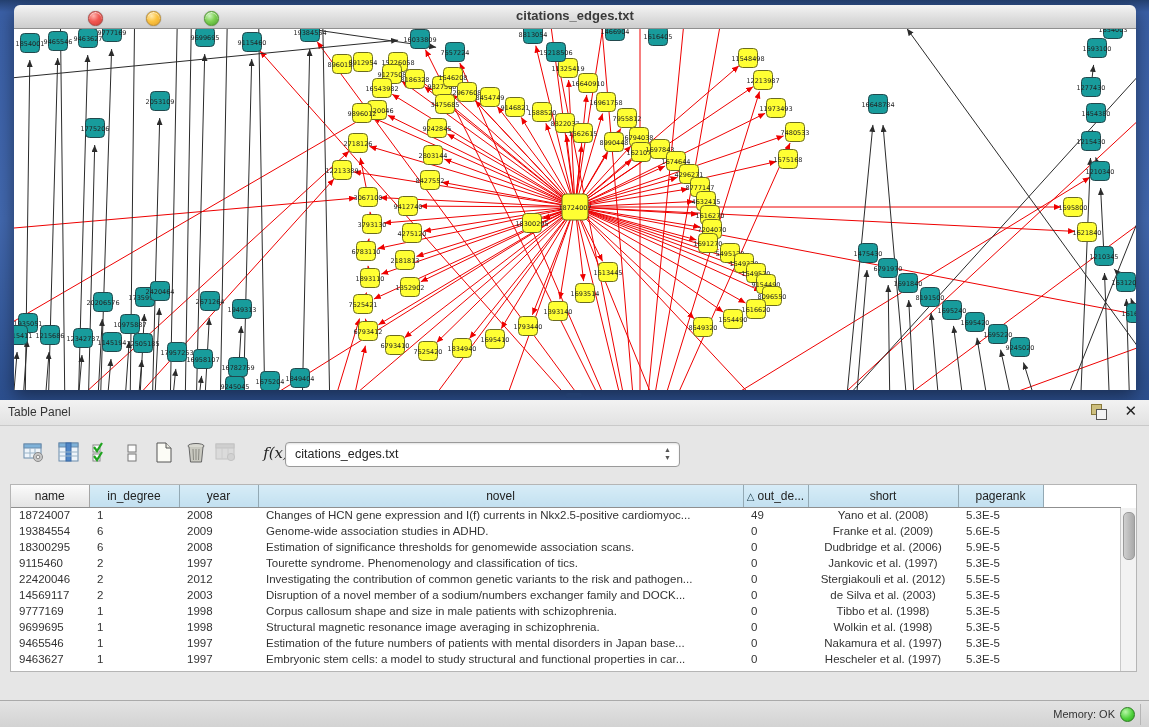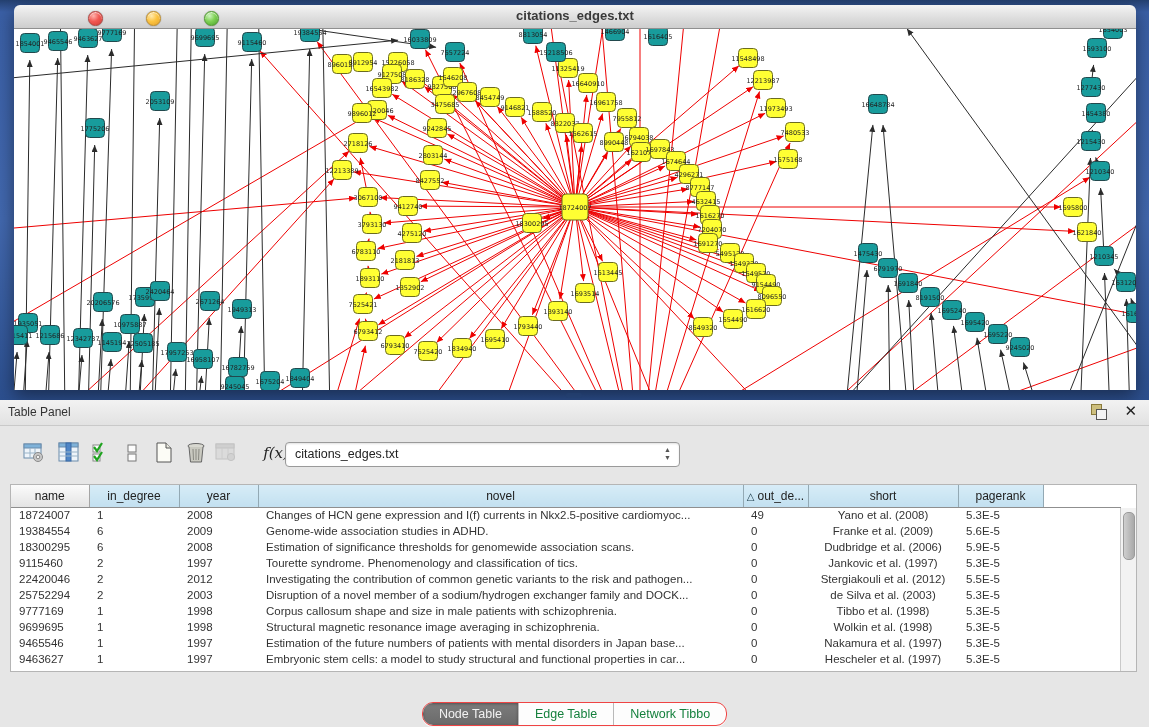--- a/index.html
+++ b/index.html
@@ -673,24 +673,24 @@
             <td class="c0">22420046</td>
             <td class="c1">2</td>
             <td class="c2">2012</td>
             <td class="c3">Investigating the contribution of common genetic variants to the risk and pathogen...</td>
             <td class="c4">0</td>
             <td class="c5">Stergiakouli et al. (2012)</td>
             <td class="c6">5.5E-5</td>
             <td></td>
           </tr>
           <tr>
-            <td class="c0">25752294</td>
+            <td class="c0">14569117</td>
             <td class="c1">2</td>
             <td class="c2">2003</td>
-            <td class="c3">Disruption of a novel member of a sodium/hydrogen exchanger family and DOCK...</td>
+            <td class="c3">Disruption of a novel member of a sodium/numbers exchanger family and DOCK...</td>
             <td class="c4">0</td>
             <td class="c5">de Silva et al. (2003)</td>
             <td class="c6">5.3E-5</td>
             <td></td>
           </tr>
           <tr>
             <td class="c0">9777169</td>
             <td class="c1">1</td>
             <td class="c2">1998</td>
             <td class="c3">Corpus callosum shape and size in male patients with schizophrenia.</td>
@@ -737,13 +737,18 @@
   </div>
 
   <div class="tabsrow">
     <div class="seg">
       <span class="tab sel">Node Table</span>
       <span class="tab">Edge Table</span>
       <span class="tab">Network Tibbo</span>
     </div>
   </div>
 
+  <div class="statusbar">
+    <span class="mem">Memory: OK</span>
+    <span class="memdot"></span>
+    <span class="statdiv"></span>
+  </div>
 </div>
 
 </body></html>

